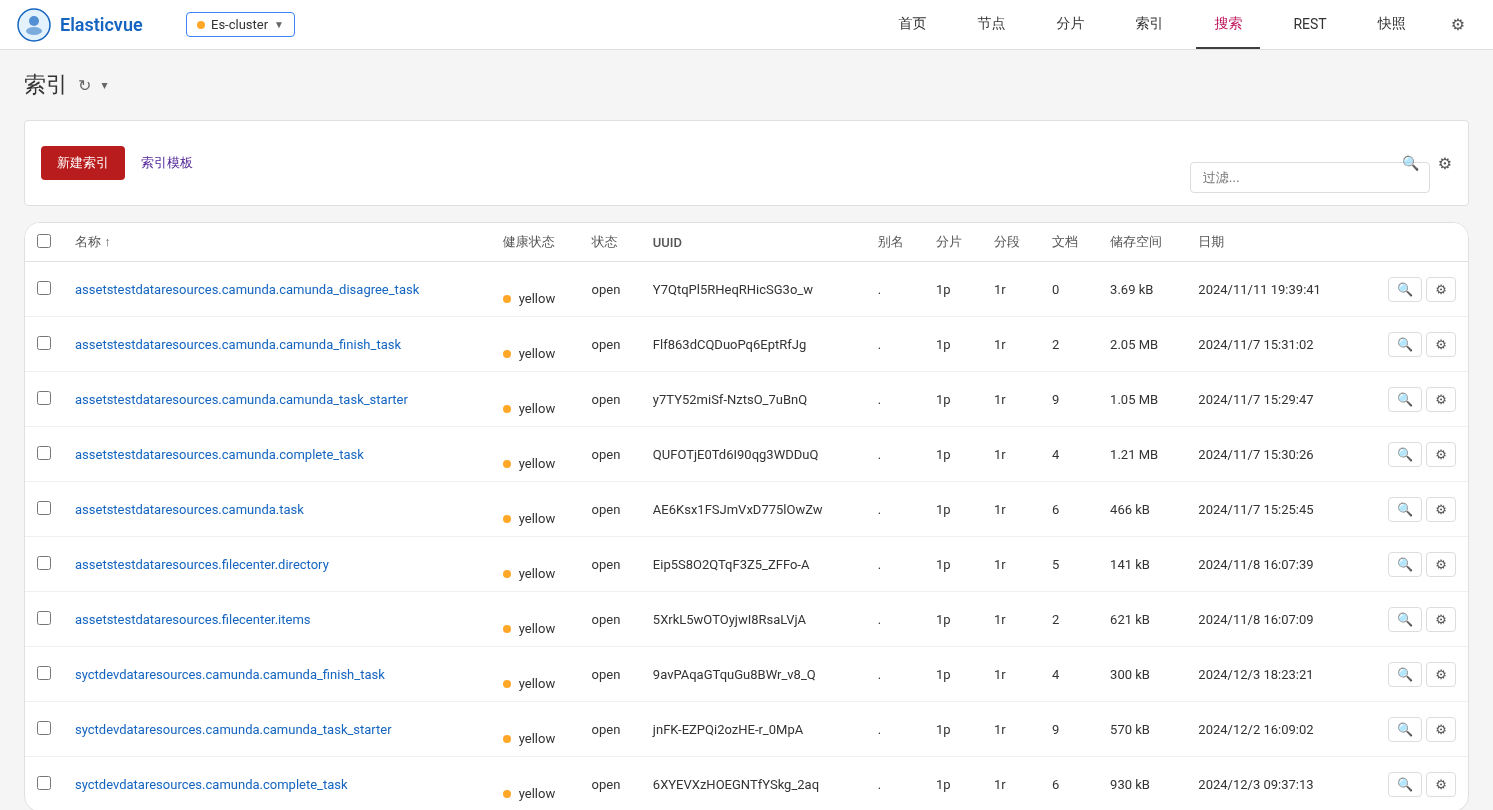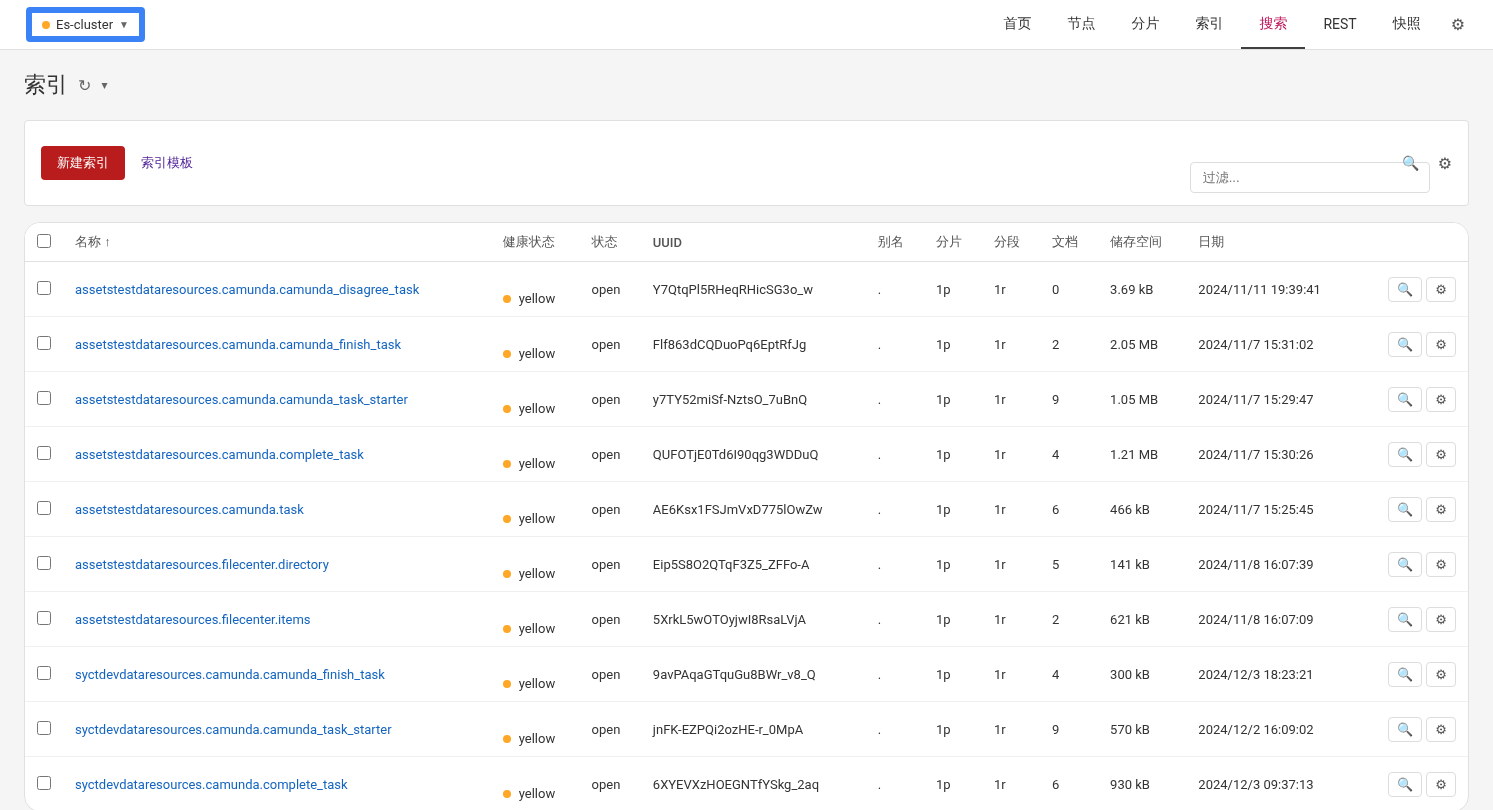--- a/index.html
+++ b/index.html
@@ -28,38 +28,38 @@
     .logo-text {
       font-size: 18px;
       font-weight: 600;
       color: #1565c0;
     }
     .cluster-badge {
       display: flex;
       align-items: center;
       gap: 6px;
       background: #fff;
-      border: 6px solid #3b82f6;
+      border: 1px solid #3b82f6;
       border-radius: 4px;
       padding: 4px 10px;
       cursor: pointer;
       font-size: 13px;
       margin-left: 10px;
     }
     .cluster-dot {
       width: 8px;
       height: 8px;
       border-radius: 50%;
       background: #ffa726;
     }
     .nav-links {
       display: flex;
       align-items: center;
       margin-left: auto;
-      gap: 0;
+      gap: 15px;
     }
     .nav-link {
       padding: 14px 18px;
       font-size: 14px;
       color: #333;
       cursor: pointer;
       text-decoration: none;
       display: flex;
       align-items: center;
       border-bottom: 2px solid transparent;
@@ -266,20 +266,28 @@
       display: flex;
       align-items: center;
       gap: 6px;
     }
     .btn-bulk .arrow { font-size: 10px; }
   </style>
 </head>
 <body>
 
 <nav class="top-nav">
+  <div class="logo-area">
+    <svg class="logo-icon" viewBox="0 0 36 36">
+      <circle cx="18" cy="18" r="16" fill="#e3f2fd" stroke="#1565c0" stroke-width="1.5"></circle>
+      <circle cx="18" cy="14" r="5" fill="#1565c0" opacity="0.7"></circle>
+      <ellipse cx="18" cy="24" rx="8" ry="4" fill="#1565c0" opacity="0.5"></ellipse>
+    </svg>
+    <span class="logo-text">Elasticvue</span>
+  </div>
 
   <div class="cluster-badge">
     <span class="cluster-dot"></span>
     <span>Es-cluster</span>
     <span style="font-size:10px; color:#666;">▼</span>
   </div>
 
   <div class="nav-links">
     <a class="nav-link">首页</a>
     <a class="nav-link">节点</a>

